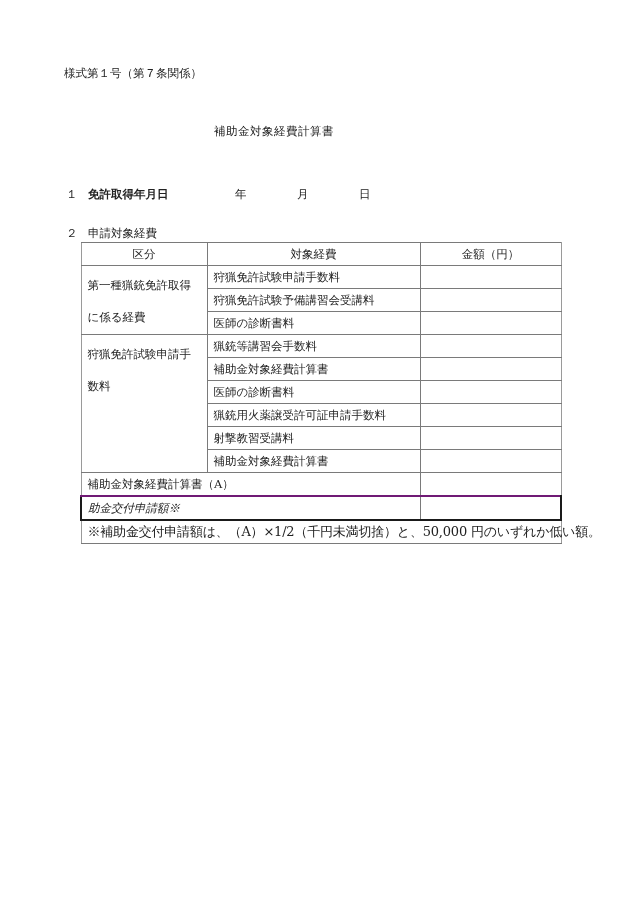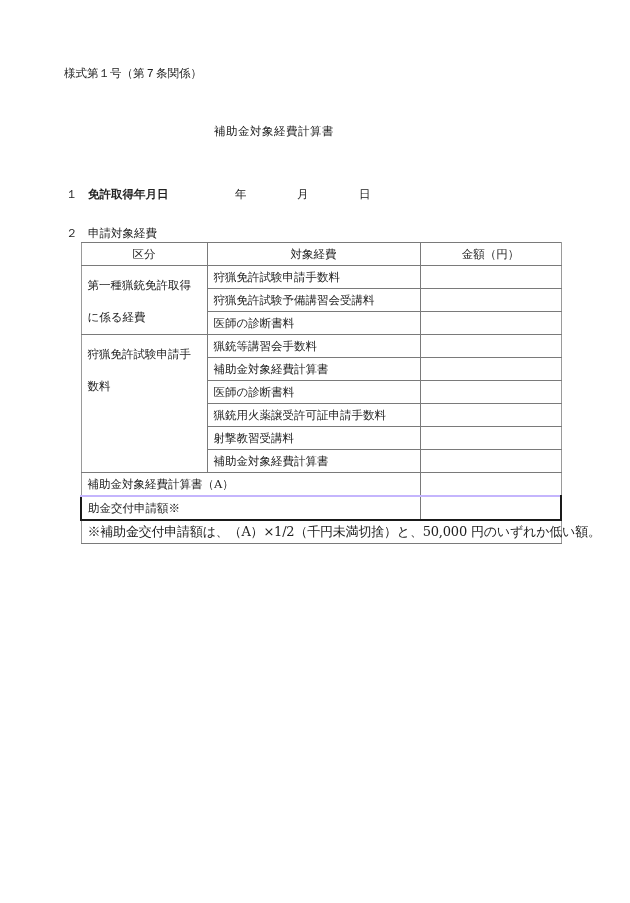--- a/index.html
+++ b/index.html
@@ -46,22 +46,23 @@
     color: #222222;
   }
   #expense-table th { text-align: center; }
   #expense-table .cat-cell {
     vertical-align: top;
     padding-top: 3px;
     line-height: 32px;
     white-space: normal;
   }
   #expense-table .highlight td {
-    border-top: 2px solid #c4b5fd;
+    border-top: 2px solid #701a75;
     border-bottom: 2px solid #1a1a1a;
+    font-style: italic;
   }
   #expense-table .highlight td:first-child { border-left: 2px solid #1a1a1a; }
   #expense-table .highlight td:last-child { border-right: 2px solid #1a1a1a; }
   #expense-table .outer-l { border-left-color: #9a9a9a; margin-top: 18px; }
   #expense-table .outer-r { border-right-color: #9a9a9a; }
   .note-row td { font-size: 13px; letter-spacing: -0.2px; }
 </style>
 </head>
 <body>
 

